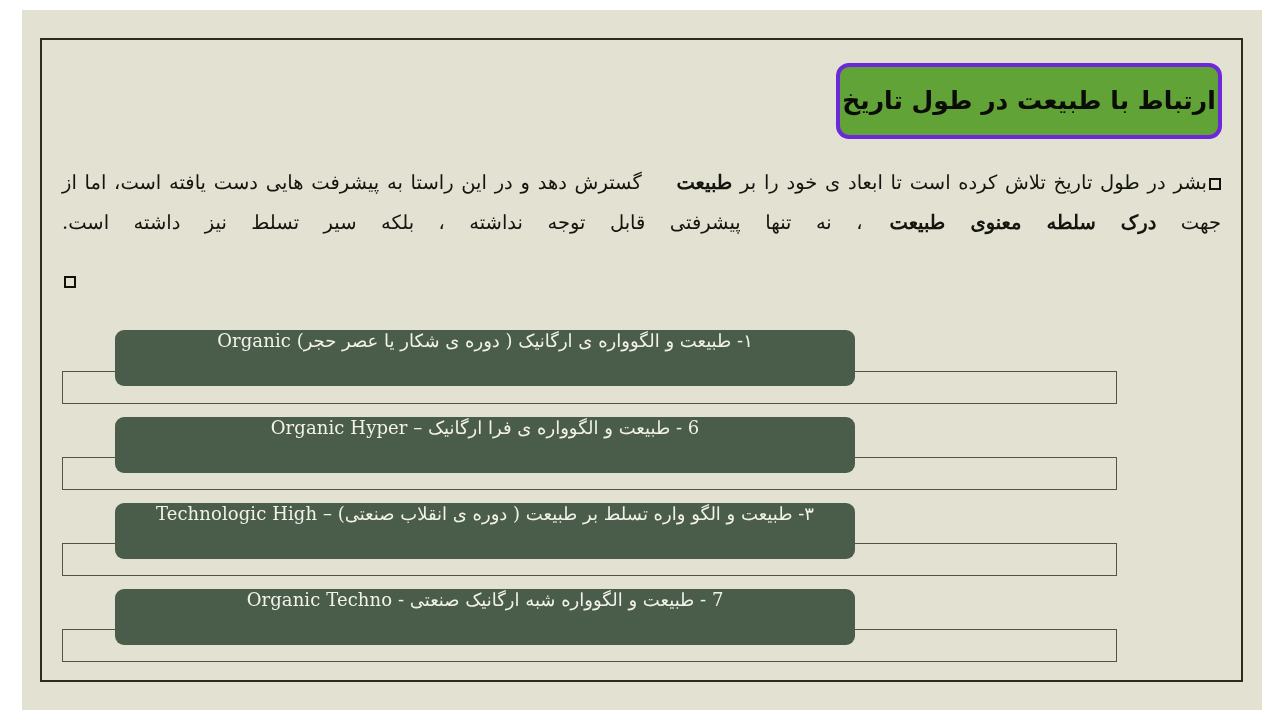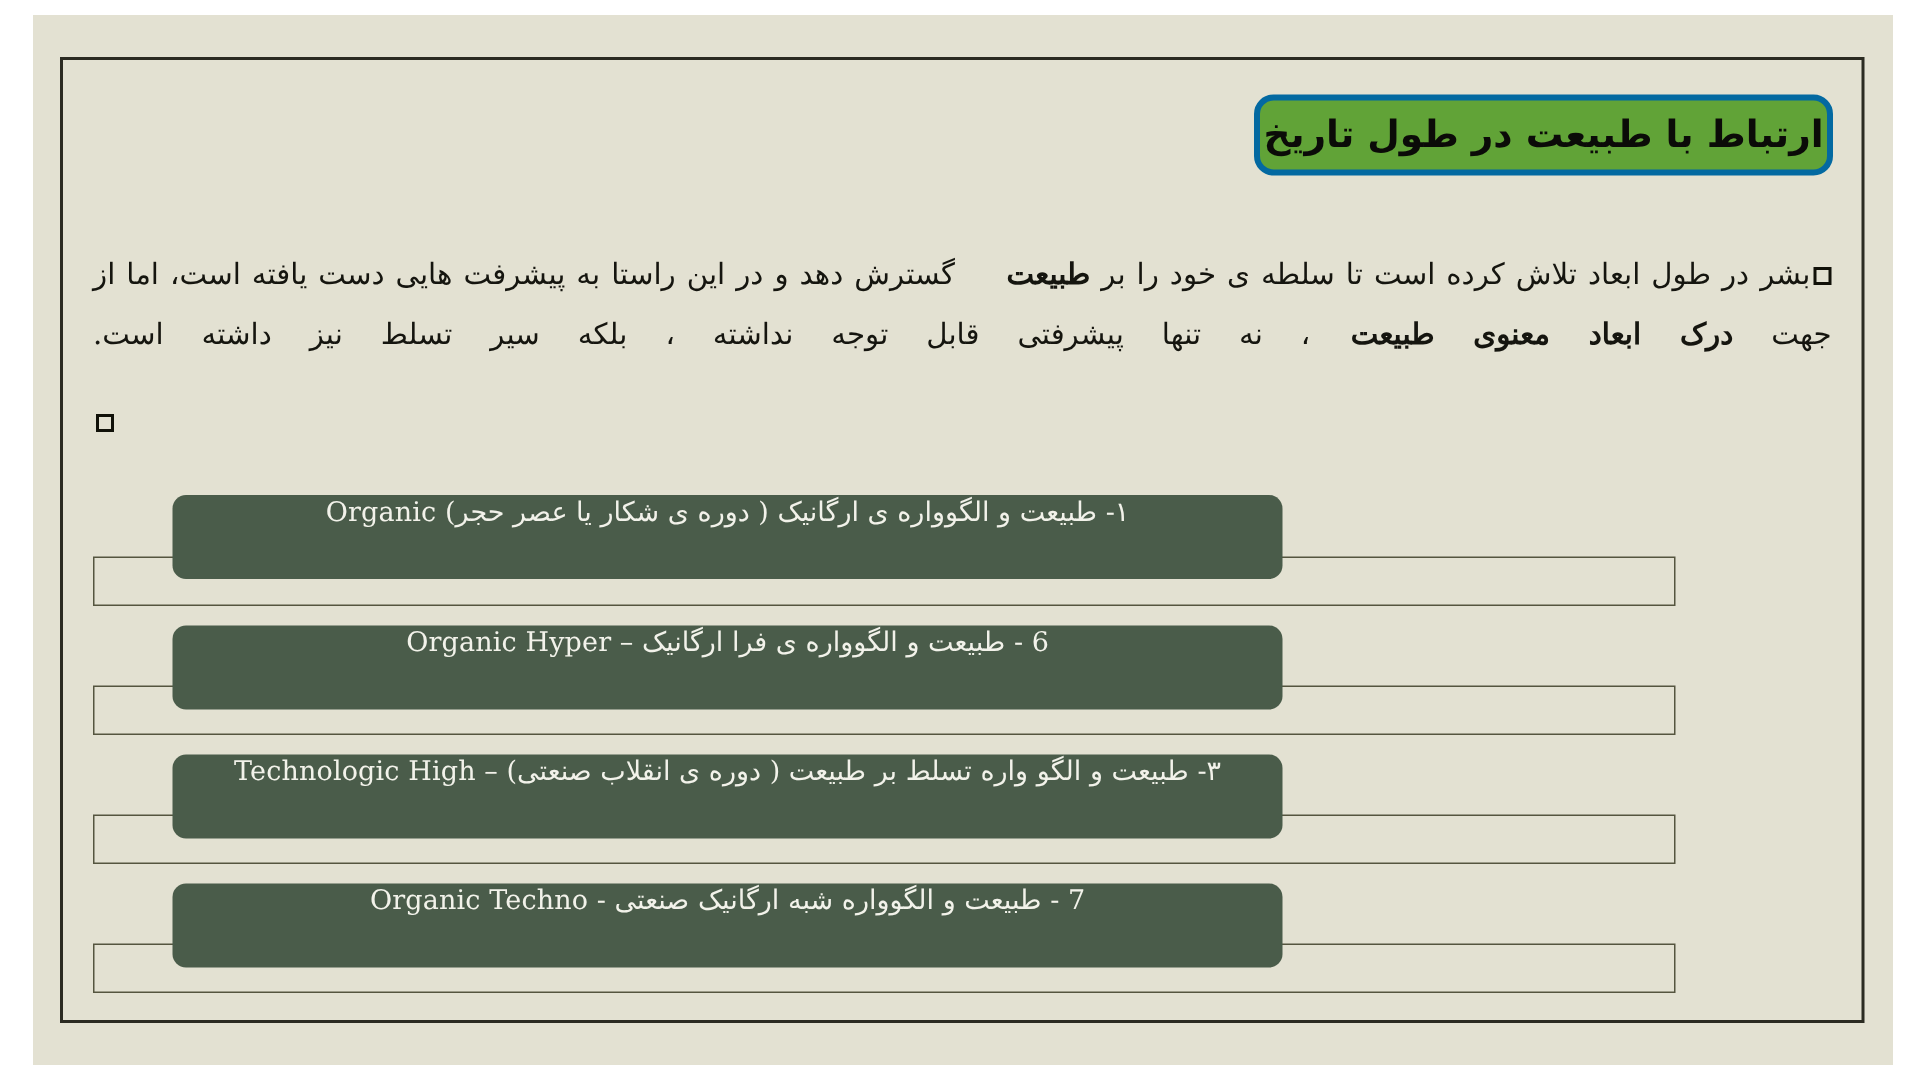--- a/index.html
+++ b/index.html
@@ -30,23 +30,23 @@
     width:1203px; height:644px;
     border:2px solid #2b2b22;
     box-sizing:border-box;
     background:#e3e1d2;
   }
 
   
   .title-banner{
     position:absolute;
     left:836px; top:63px;
-    width:386px; height:54px;
+    width:386px; height:76px;
     background:#61a337;
-    border:4px solid #0369a1;
+    border:4px solid #6d28d9;
     border-radius:13px;
     box-sizing:border-box;
     display:flex;
     align-items:center;
     justify-content:center;
     direction:rtl;
   }
   .title-banner .title-text{
     font-family:"DejaVu Sans","Liberation Sans",sans-serif;
     font-size:25px;
@@ -141,21 +141,21 @@
 <div class="slide">
 
   <div class="slide-bg"></div>
   <div class="slide-frame"></div>
 
   <div class="title-banner">
     <span class="title-text">ارتباط با طبیعت در طول تاریخ</span>
   </div>
 
   <div class="body-block">
-    <p class="para"><span class="sq-bullet"></span><span>بشر در طول ابعاد تلاش کرده است تا سلطه ی خود را بر </span><b>طبیعت</b><span> گسترش دهد و در این راستا به پیشرفت هایی دست یافته است، اما از جهت </span><b>درک ابعاد معنوی طبیعت</b><span>، نه تنها پیشرفتی قابل توجه نداشته ، بلکه سیر تسلط نیز داشته است.</span></p>
+    <p class="para"><span class="sq-bullet"></span><span>بشر در طول تاریخ تلاش کرده است تا ابعاد ی خود را بر </span><b>طبیعت</b><span> گسترش دهد و در این راستا به پیشرفت هایی دست یافته است، اما از جهت </span><b>درک سلطه معنوی طبیعت</b><span>، نه تنها پیشرفتی قابل توجه نداشته ، بلکه سیر تسلط نیز داشته است.</span></p>
   </div>
 
   <div class="lead-line">
     <span class="sq-bullet"></span>
   </div>
 
   <div class="era-list">
 
     <div class="era-row">
       <div class="era-outline" style="top:371px"></div>

